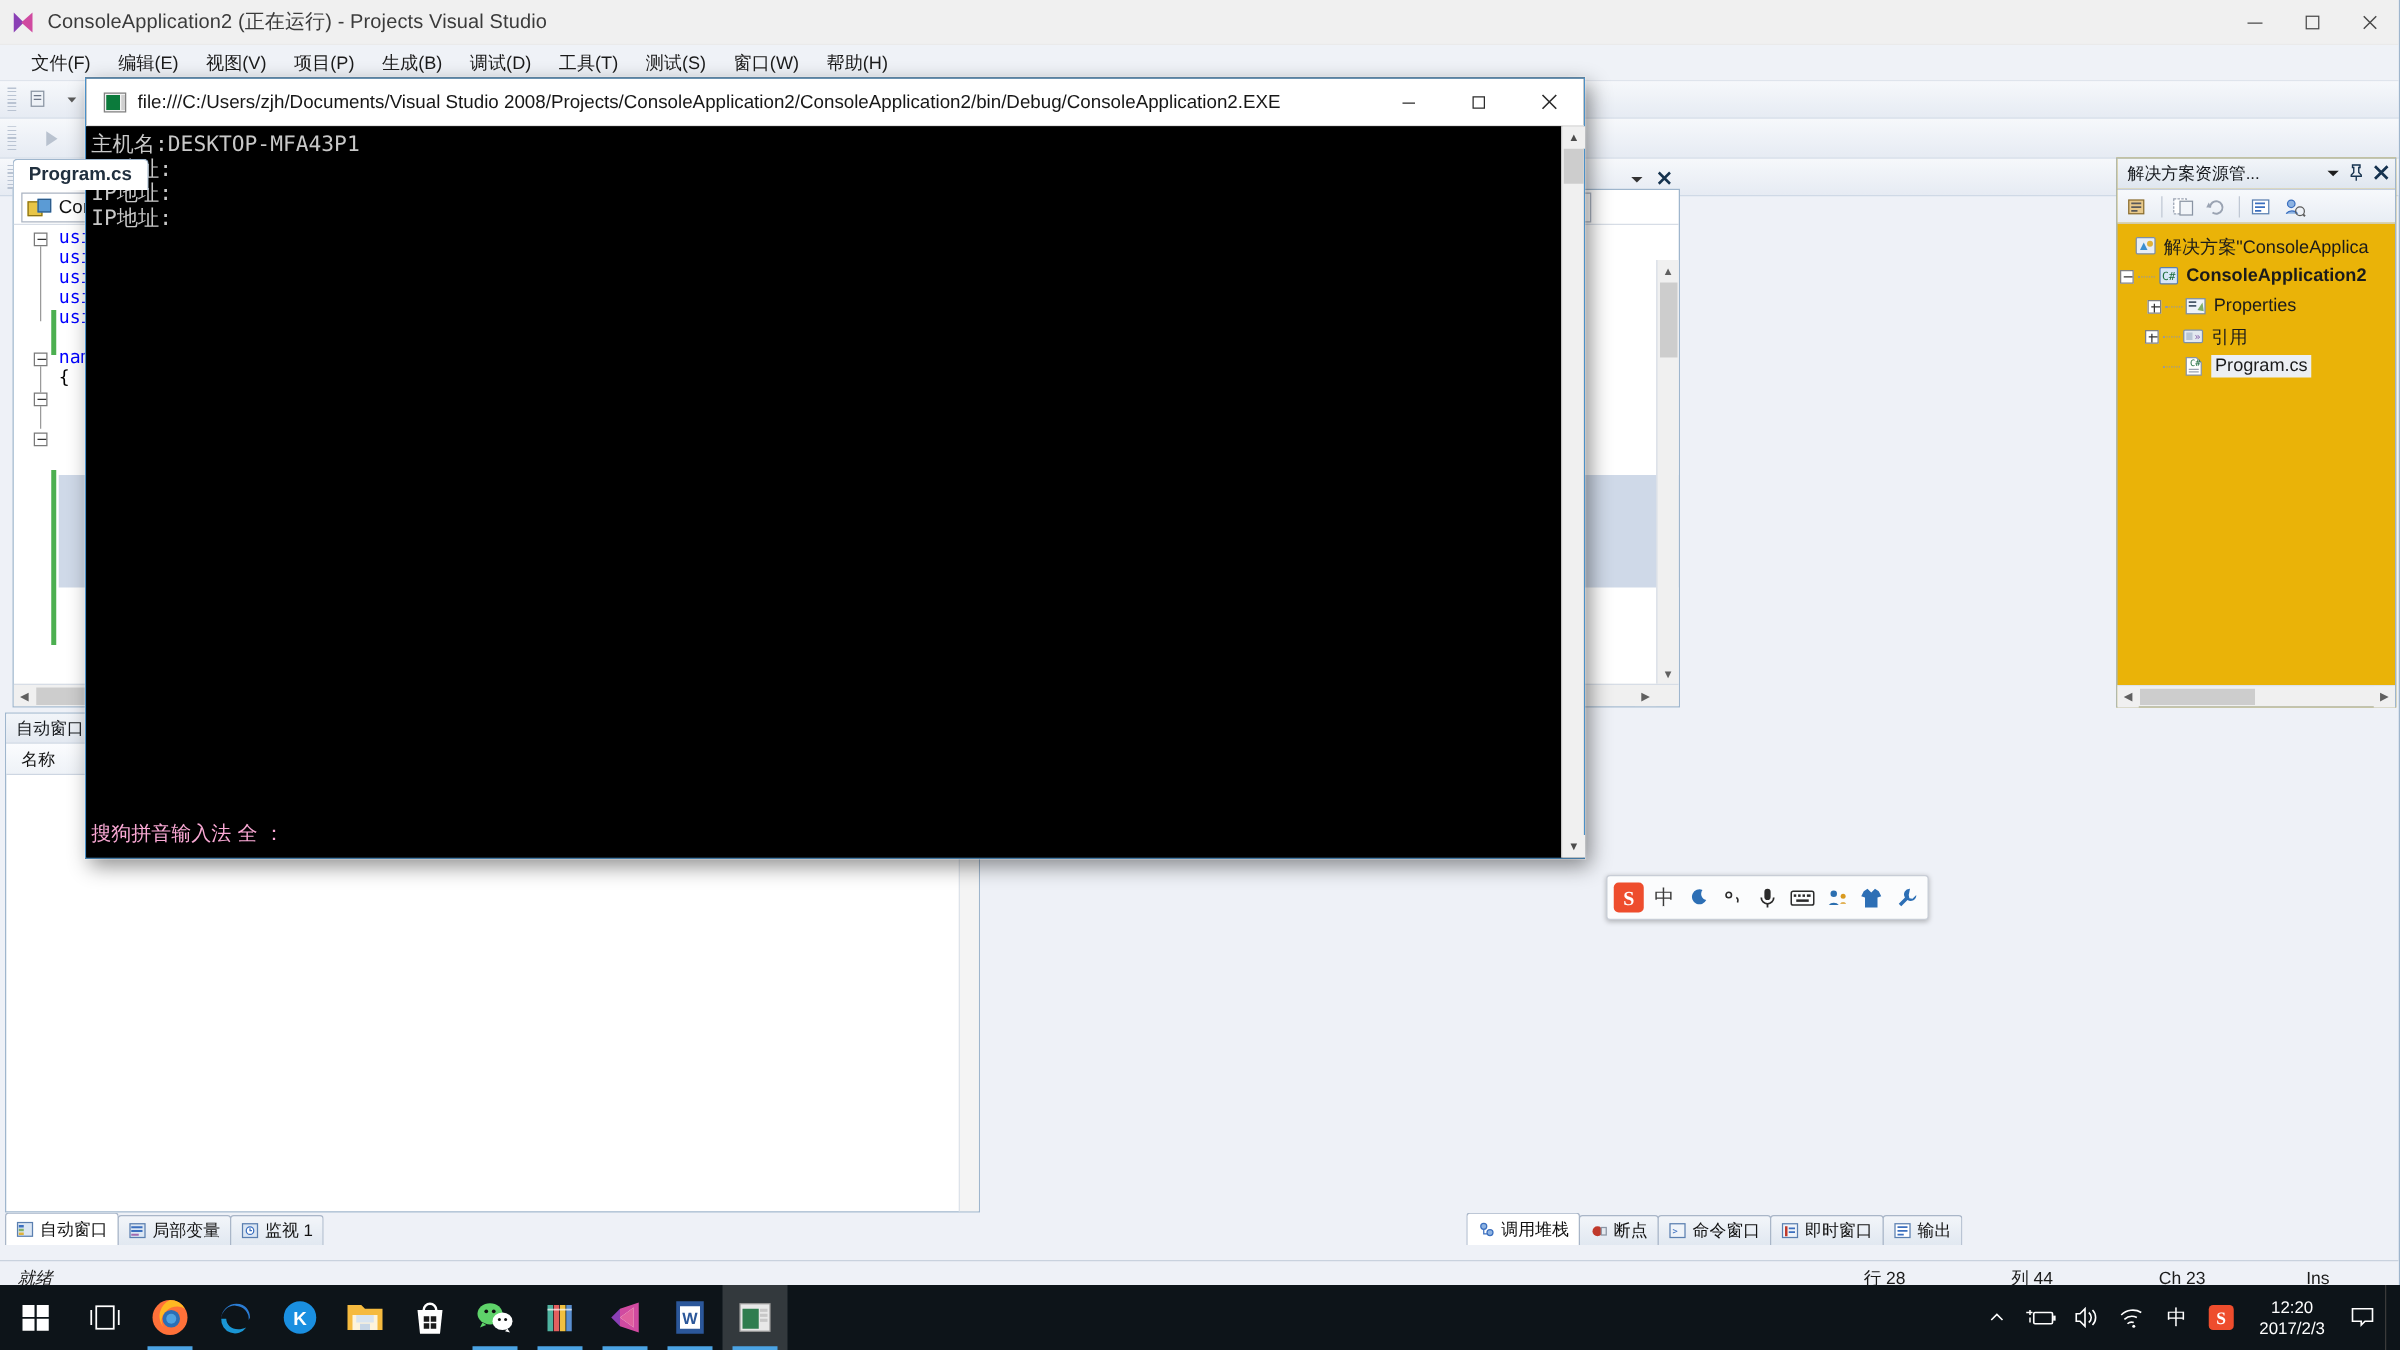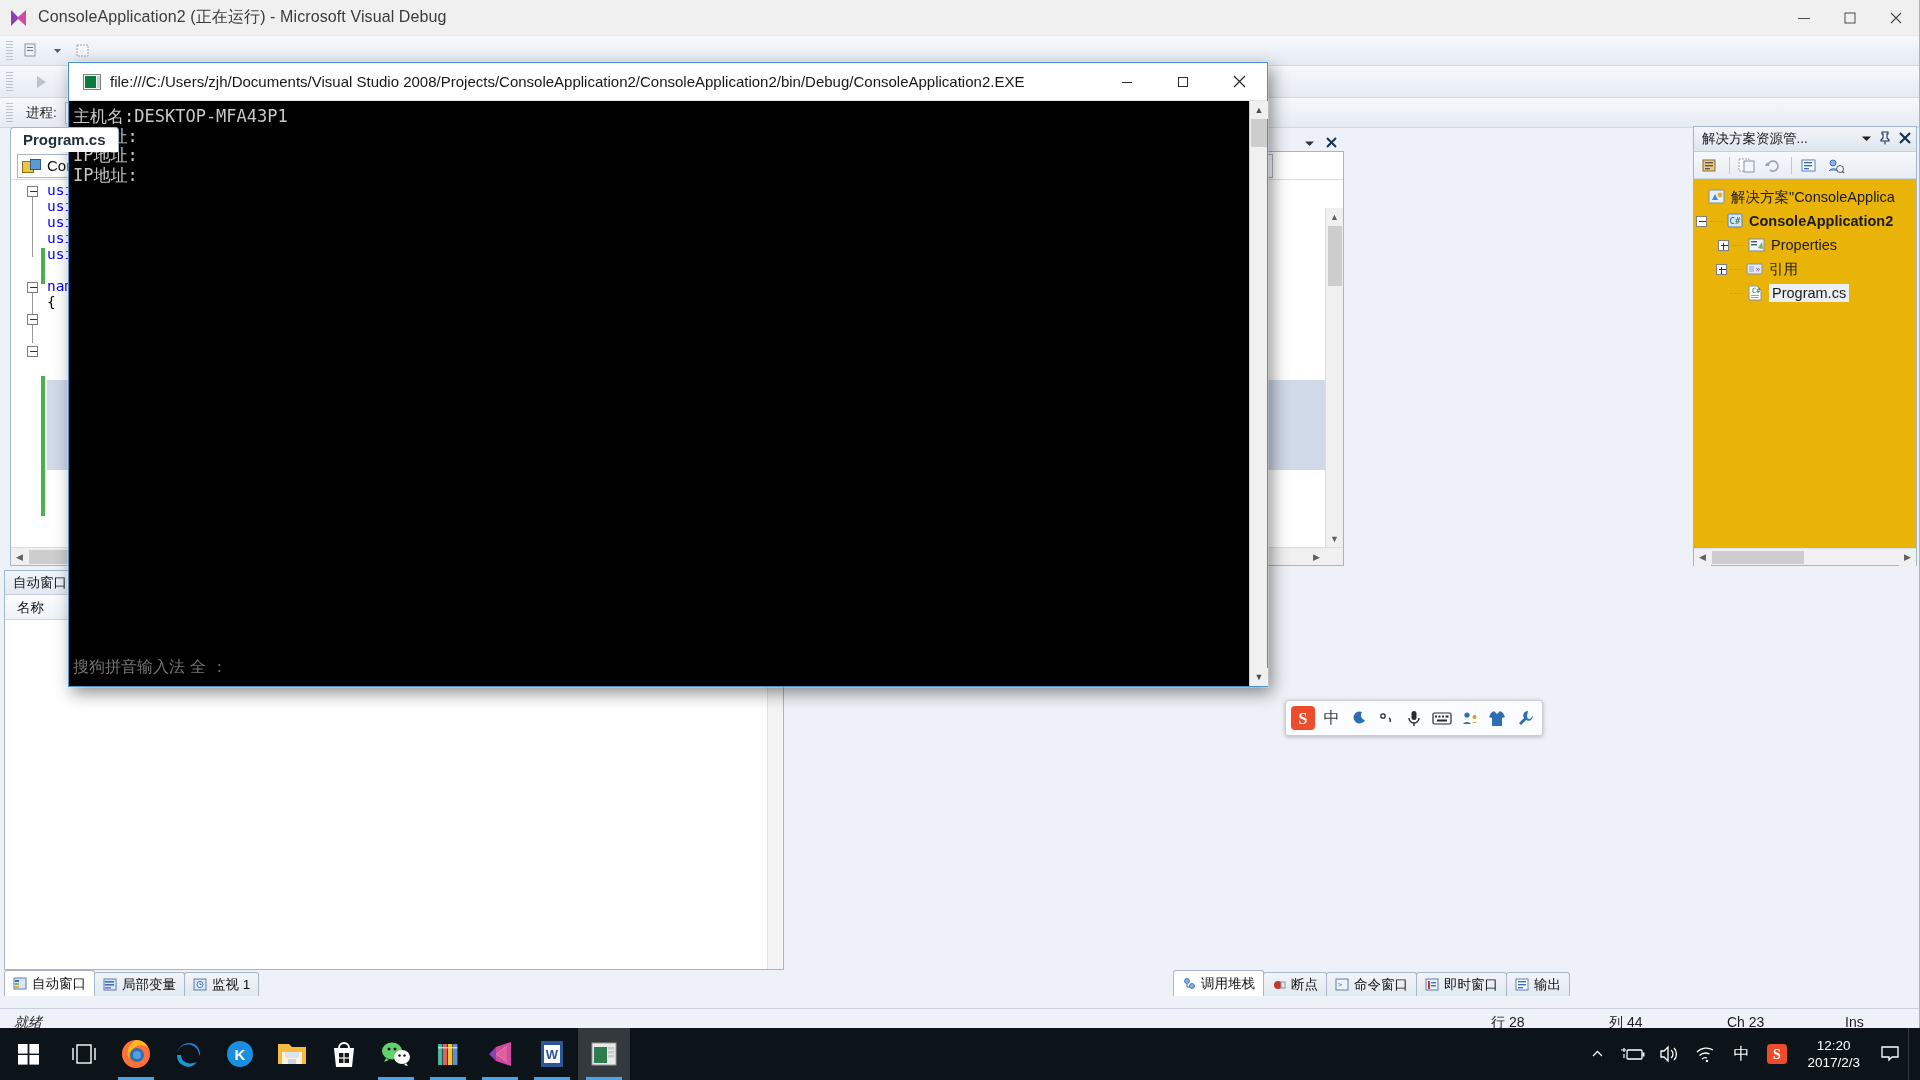--- a/index.html
+++ b/index.html
@@ -245,21 +245,21 @@
     position:absolute; left:0; right:0; top:38px; bottom:0; background:#000;
   }
   .con-text{
     position:absolute; left:4px; top:6px; right:20px;
     color:#c8c8c8;
     font-family:"DejaVu Sans Mono","Liberation Mono",monospace;
     font-size:17px; line-height:19.5px; white-space:pre;
   }
   .con-ime{
     position:absolute; left:4px; bottom:8px;
-    color:#737373; font-size:16px;
+    color:#f9a8d4; font-size:16px;
     font-family:"DejaVu Sans","Liberation Sans",sans-serif; white-space:pre;
   }
   .con-scroll{
     position:absolute; right:0; top:0; bottom:0; width:18px; background:#f0f0f0;
     border-left:1px solid #cfcfcf;
   }
   .cs-arrow{ width:18px;height:18px;display:flex;align-items:center;justify-content:center;
     color:#4c4c4c;font-size:9px;background:#f0f0f0;}
   .cs-thumb{ width:16px;height:28px;background:#cdcdcd;margin:0 auto;}
   .cs-track{ position:absolute;left:0;right:0;top:18px;bottom:18px;background:#f0f0f0;}
@@ -297,40 +297,52 @@
   .tray-action{ width:36px;height:52px;display:flex;align-items:center;justify-content:center;color:#fff;}
   .tb-showdesk{ width:8px;height:52px;border-left:1px solid #3a3a3a;}
 </style>
 </head>
 <body>
 
 <div id="vs-window">
 
   <div class="vs-titlebar">
     <div class="vs-logo"></div>
-    <div class="vs-title">ConsoleApplication2 (正在运行) - Microsoft Visual Debug</div>
+    <div class="vs-title">ConsoleApplication2 (正在运行) - Projects Visual Studio</div>
     <div class="vs-wctrls">
       <div class="vs-wbtn">
         <svg width="16" height="16" viewBox="0 0 16 16">
             <rect x="2" y="8" width="12" height="1" fill="#4a4a4a"></rect>
           </svg>
       </div>
       <div class="vs-wbtn">
         <svg width="16" height="16" viewBox="0 0 16 16">
             <rect x="3" y="3" width="10" height="10" fill="none" stroke="#4a4a4a" stroke-width="1"></rect>
           </svg>
       </div>
       <div class="vs-wbtn">
         <svg width="16" height="16" viewBox="0 0 16 16">
             <path d="M3 3 L13 13 M13 3 L3 13" stroke="#4a4a4a" stroke-width="1.2" fill="none"></path>
           </svg>
       </div>
     </div>
   </div>
 
+  <div class="vs-menubar">
+    <div class="vs-menu">文件(F)</div>
+    <div class="vs-menu">编辑(E)</div>
+    <div class="vs-menu">视图(V)</div>
+    <div class="vs-menu">项目(P)</div>
+    <div class="vs-menu">生成(B)</div>
+    <div class="vs-menu">调试(D)</div>
+    <div class="vs-menu">工具(T)</div>
+    <div class="vs-menu">测试(S)</div>
+    <div class="vs-menu">窗口(W)</div>
+    <div class="vs-menu">帮助(H)</div>
+  </div>
 
   <div class="vs-toolbar">
     <div class="grip"></div>
     <div class="tbtn">
       <svg width="17" height="17" viewBox="0 0 17 17">
           <rect x="2" y="2" width="10" height="12" fill="#e9eef5" stroke="#7d8severity"></rect>
           <rect x="2" y="2" width="10" height="12" fill="#eef2f7" stroke="#8a94a3"></rect>
           <rect x="4" y="5" width="6" height="1" fill="#6c7687"></rect>
           <rect x="4" y="8" width="6" height="1" fill="#6c7687"></rect>
         </svg>

